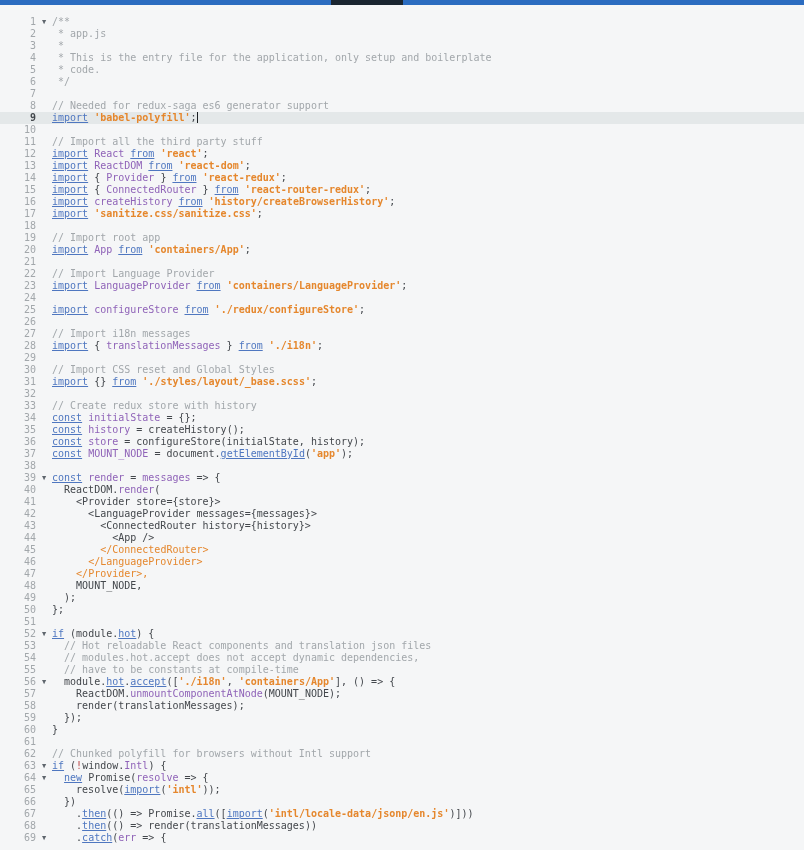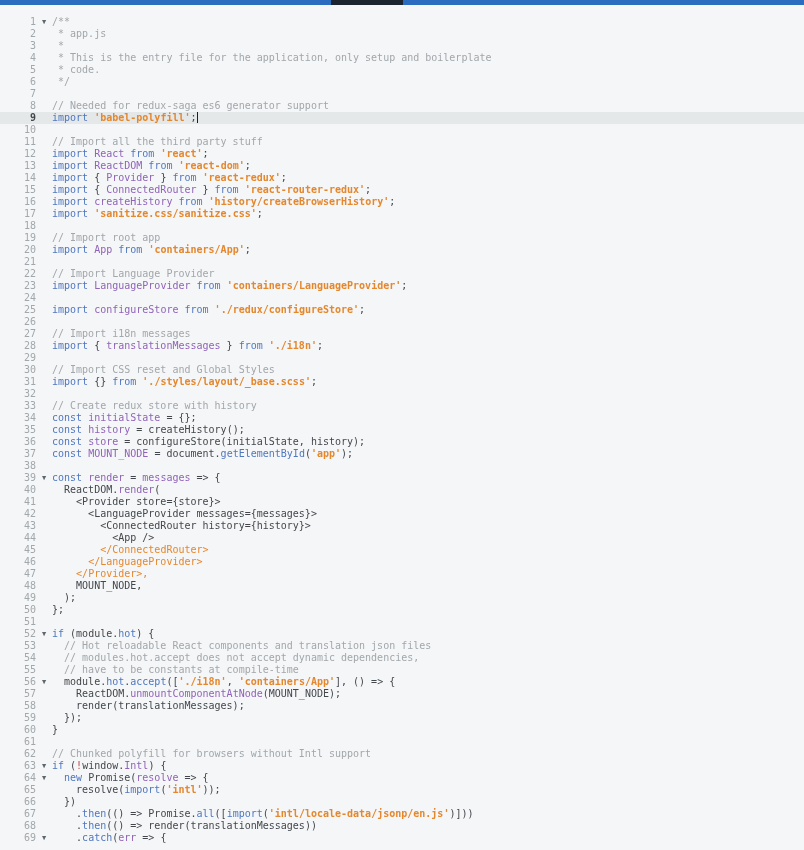--- a/index.html
+++ b/index.html
@@ -56,21 +56,21 @@
   .fold {
     flex: none;
     width: 16px;
     text-align: center;
     font-size: 7px;
     line-height: 12px;
     color: var(--fold, #5f666d);
     user-select: none;
   }
   .code { flex: 1; }
-  .tk-k { color: var(--keyword, #4f77c0); }
+  .tk-k { color: var(--keyword, #4f77c0); text-decoration: underline; }
   .tk-e { color: var(--entity, #8f63b8); }
   .tk-s { color: var(--string, #e5872d); font-weight: bold; }
   .tk-x { color: var(--string, #e5872d); }
   .tk-c { color: var(--comment, #a2a7ab); }
   .tk-d { color: var(--default, #43474c); }
   .tk-r { color: var(--negation, #bc4a4a); }
   .cursor {
     display: inline-block;
     width: 1px;
     height: 11px;

